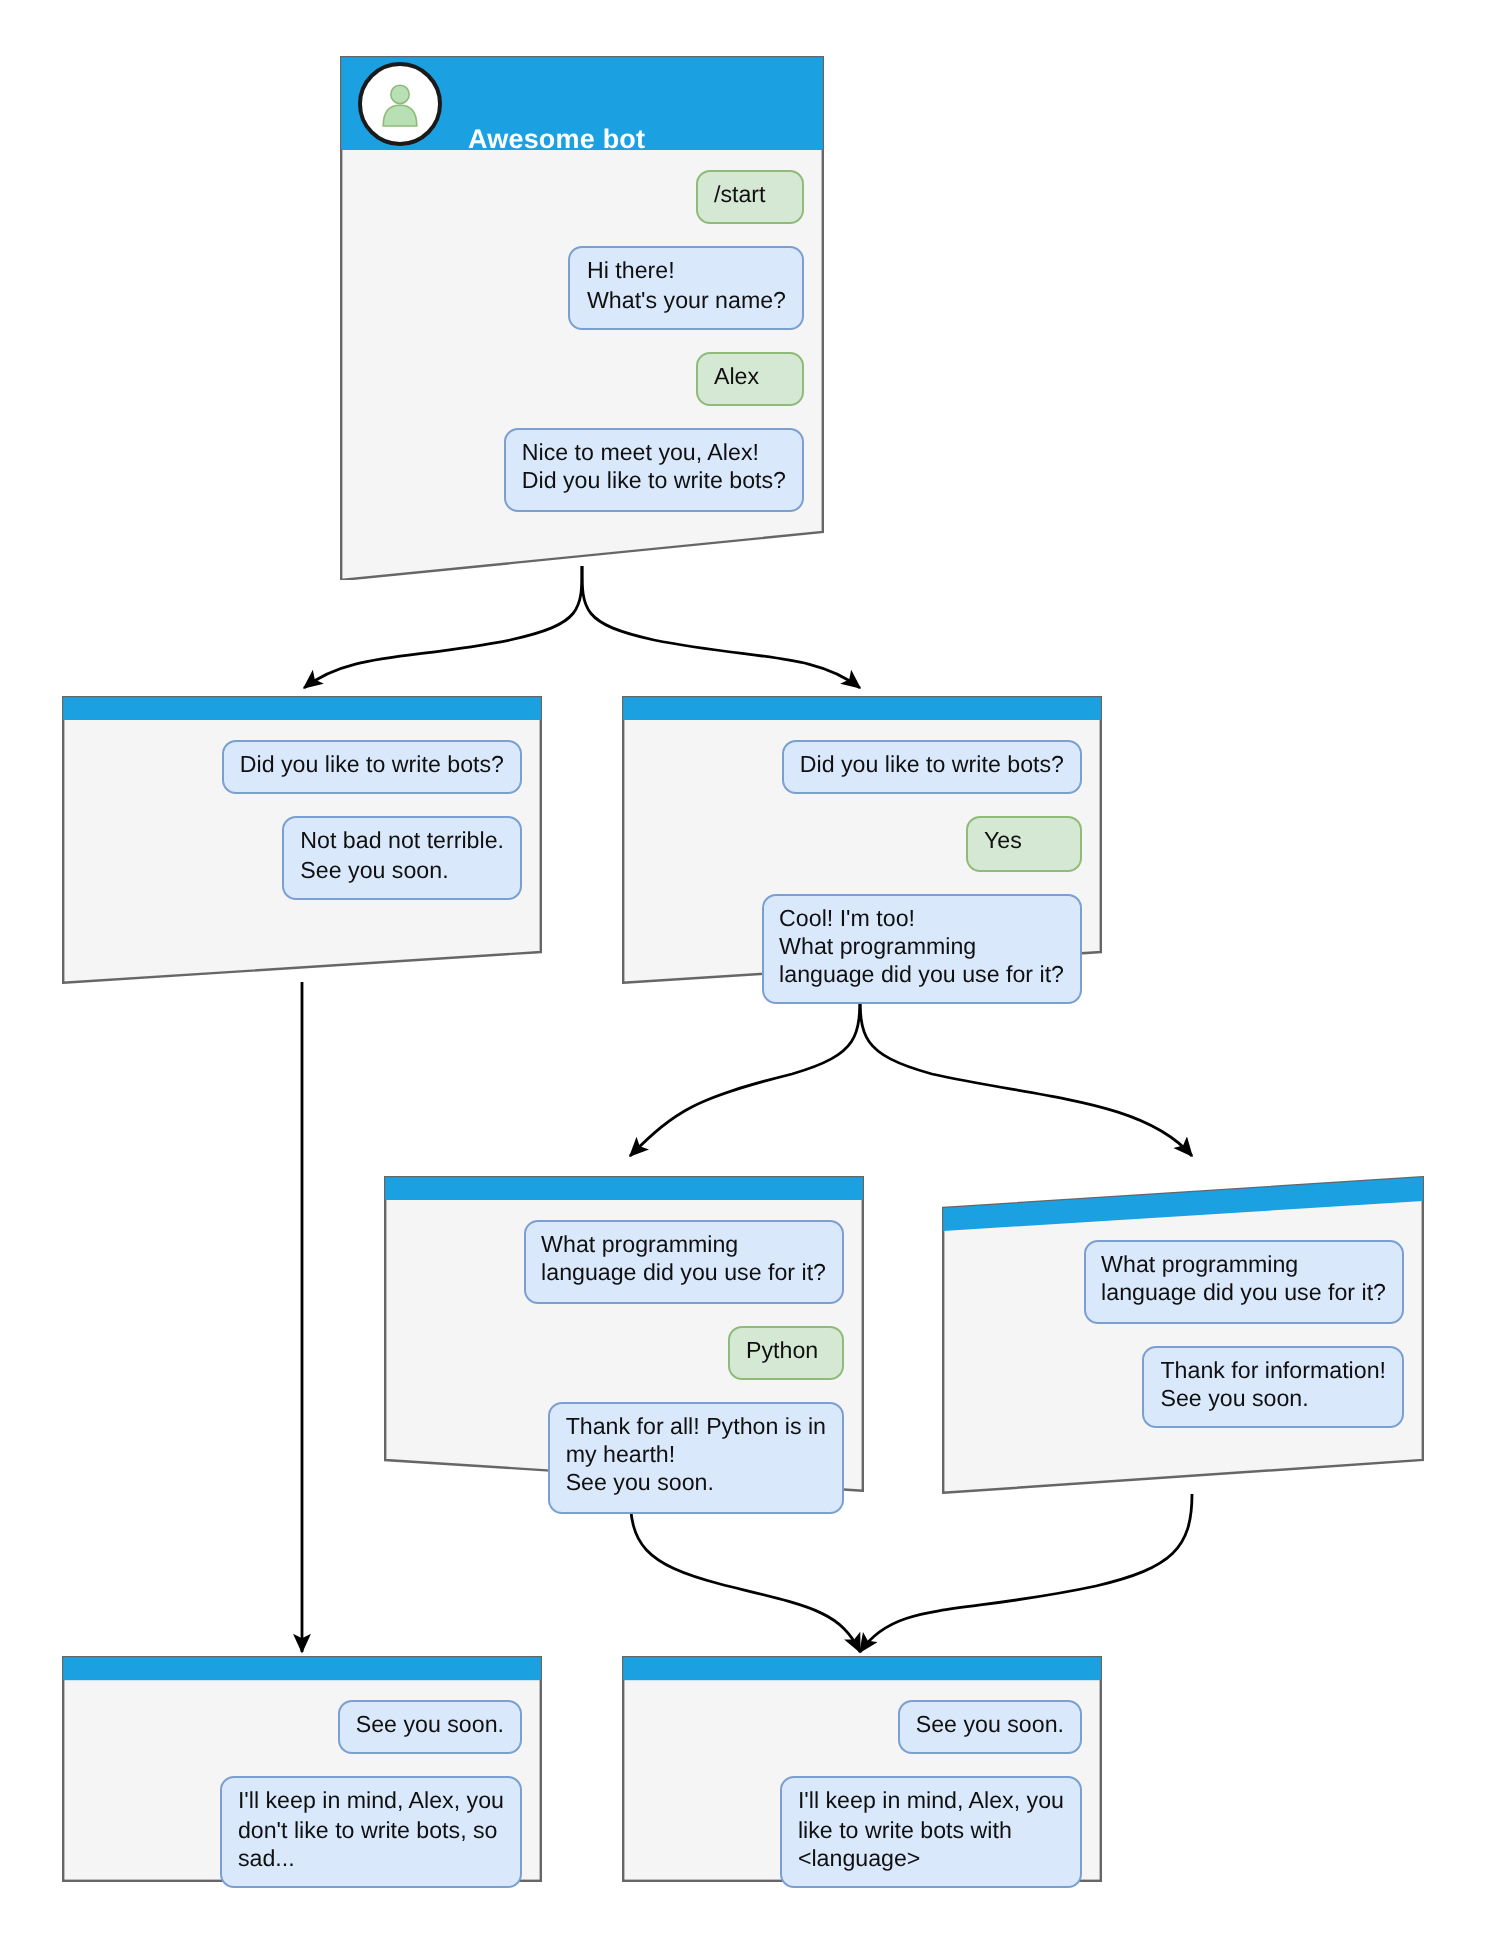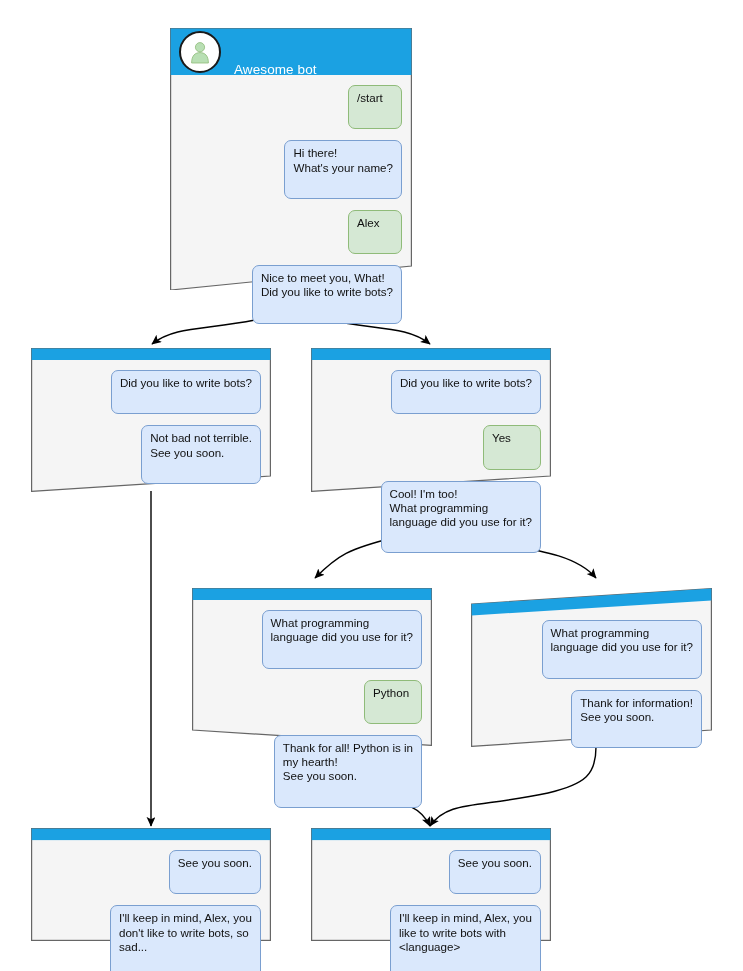--- a/index.html
+++ b/index.html
@@ -63,38 +63,38 @@
     border: 2.5px solid #1a1a1a;
     display: flex;
     align-items: center;
     justify-content: center;
     flex: 0 0 auto;
   }
   .avatar svg { display: block; }
   .bot-title {
     color: #ffffff;
     font-size: 13.5px;
-    font-weight: normal;
+    font-weight: bold;
     margin-left: 13px;
     letter-spacing: 0.1px;
     margin-top: 36px;
   }
   .msgs {
     padding: 10px 10px 0 10px;
     box-sizing: border-box;
   }
   .msg-row {
     display: flex;
     margin-bottom: 11px;
   }
   .msg-row.left { justify-content: flex-end; }
   .msg-row.right { justify-content: flex-end; }
   .bubble {
     border-radius: 7px;
-    padding: 5px 8px 23px 8px;
+    padding: 5px 8px 6px 8px;
     font-size: 11.6px;
     line-height: 14.3px;
     color: #101010;
     white-space: pre-line;
     max-width: 83%;
     box-sizing: border-box;
   }
   .bubble.bot {
     background: #dae8fc;
     border: 1px solid #7a9fd0;
@@ -151,21 +151,21 @@
           <div class="bubble user">/start</div>
         </div>
         <div class="msg-row left">
           <div class="bubble bot">Hi there!
 What's your name?</div>
         </div>
         <div class="msg-row right">
           <div class="bubble user">Alex</div>
         </div>
         <div class="msg-row left">
-          <div class="bubble bot">Nice to meet you, What!
+          <div class="bubble bot">Nice to meet you, Alex!
 Did you like to write bots?</div>
         </div>
       </div>
     </div>
   </div>
 
   <div class="node" style="left:31px; top:348px; width:240px; height:144px;">
     <svg class="node-shape" viewBox="0 0 240 144" preserveAspectRatio="none">
       <polygon points="0.6,0.6 239.4,0.6 239.4,128 0.6,143.4" fill="#f5f5f5" stroke="#666666" stroke-width="1.2"></polygon>
       <polygon points="0.6,0.6 239.4,0.6 239.4,12 0.6,12" fill="#1ba1e2" stroke="none"></polygon>

